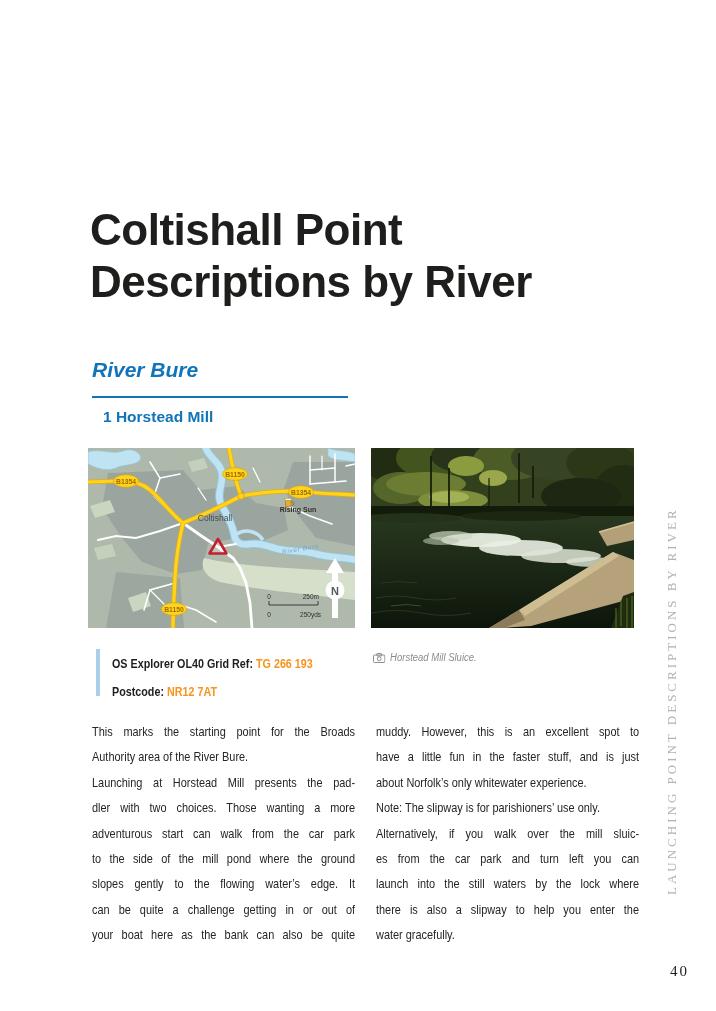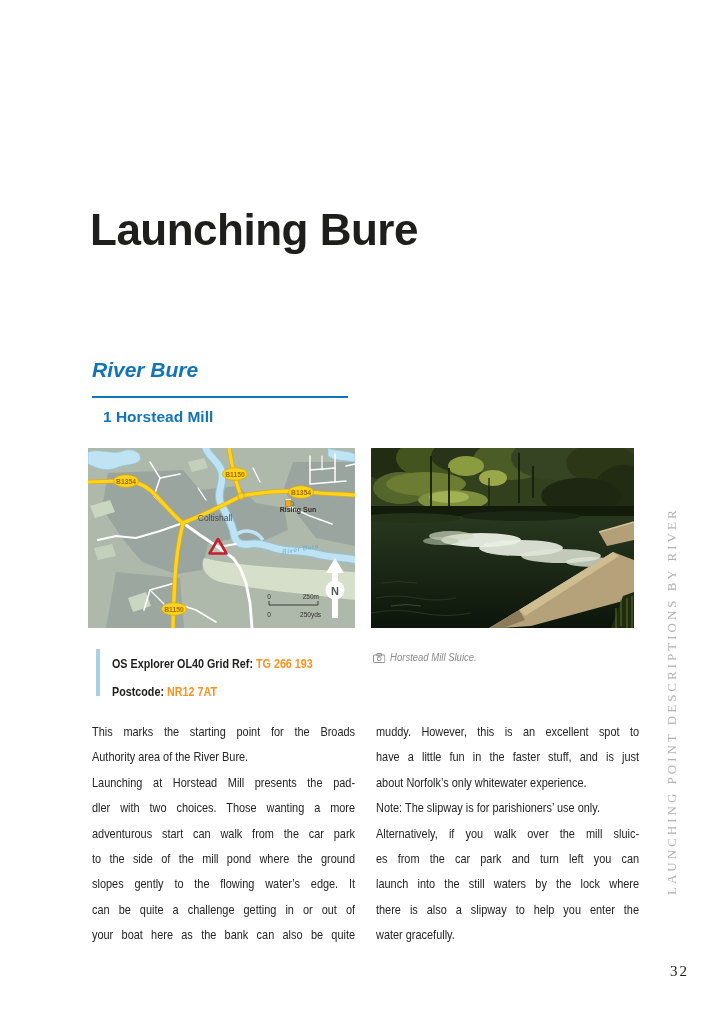--- a/index.html
+++ b/index.html
@@ -65,21 +65,22 @@
   .map-oval-text{font-size:6.8px; font-weight:bold; fill:#a06c00;}
   .map-scale-text{font-size:6.5px; fill:#2f2f2f;}
   .map-n{font-size:11px; font-weight:bold; fill:#4e5c5a;}
 </style>
 </head>
 <body>
 
 <div class="page">
 
   <div class="title">
-    <div>Launching Bure</div>
+    <div>Coltishall Point</div>
+    <div>Descriptions by River</div>
   </div>
 
   <div class="section-head">River Bure</div>
   <div class="section-rule"></div>
   <div class="sub-head">1 Horstead Mill</div>
 
   <div class="map-wrap">
     <svg width="267" height="180" viewBox="0 0 267 180">
 
       <rect x="0" y="0" width="267" height="180" fill="#aeb9ab"></rect>
@@ -300,15 +301,15 @@
       <div class="bodyline">about Norfolk’s only whitewater experience.</div>
       <div class="bodyline">Note: The slipway is for parishioners’ use only.</div>
       <div class="bodyline just">Alternatively, if you walk over the mill sluic-</div>
       <div class="bodyline just">es from the car park and turn left you can</div>
       <div class="bodyline just">launch into the still waters by the lock where</div>
       <div class="bodyline just">there is also a slipway to help you enter the</div>
       <div class="bodyline">water gracefully.</div>
     </div>
 
   <div class="sidebar-vertical">LAUNCHING POINT DESCRIPTIONS BY RIVER</div>
-  <div class="page-number">32</div>
+  <div class="page-number">40</div>
 
 </div>
 
 </body></html>

